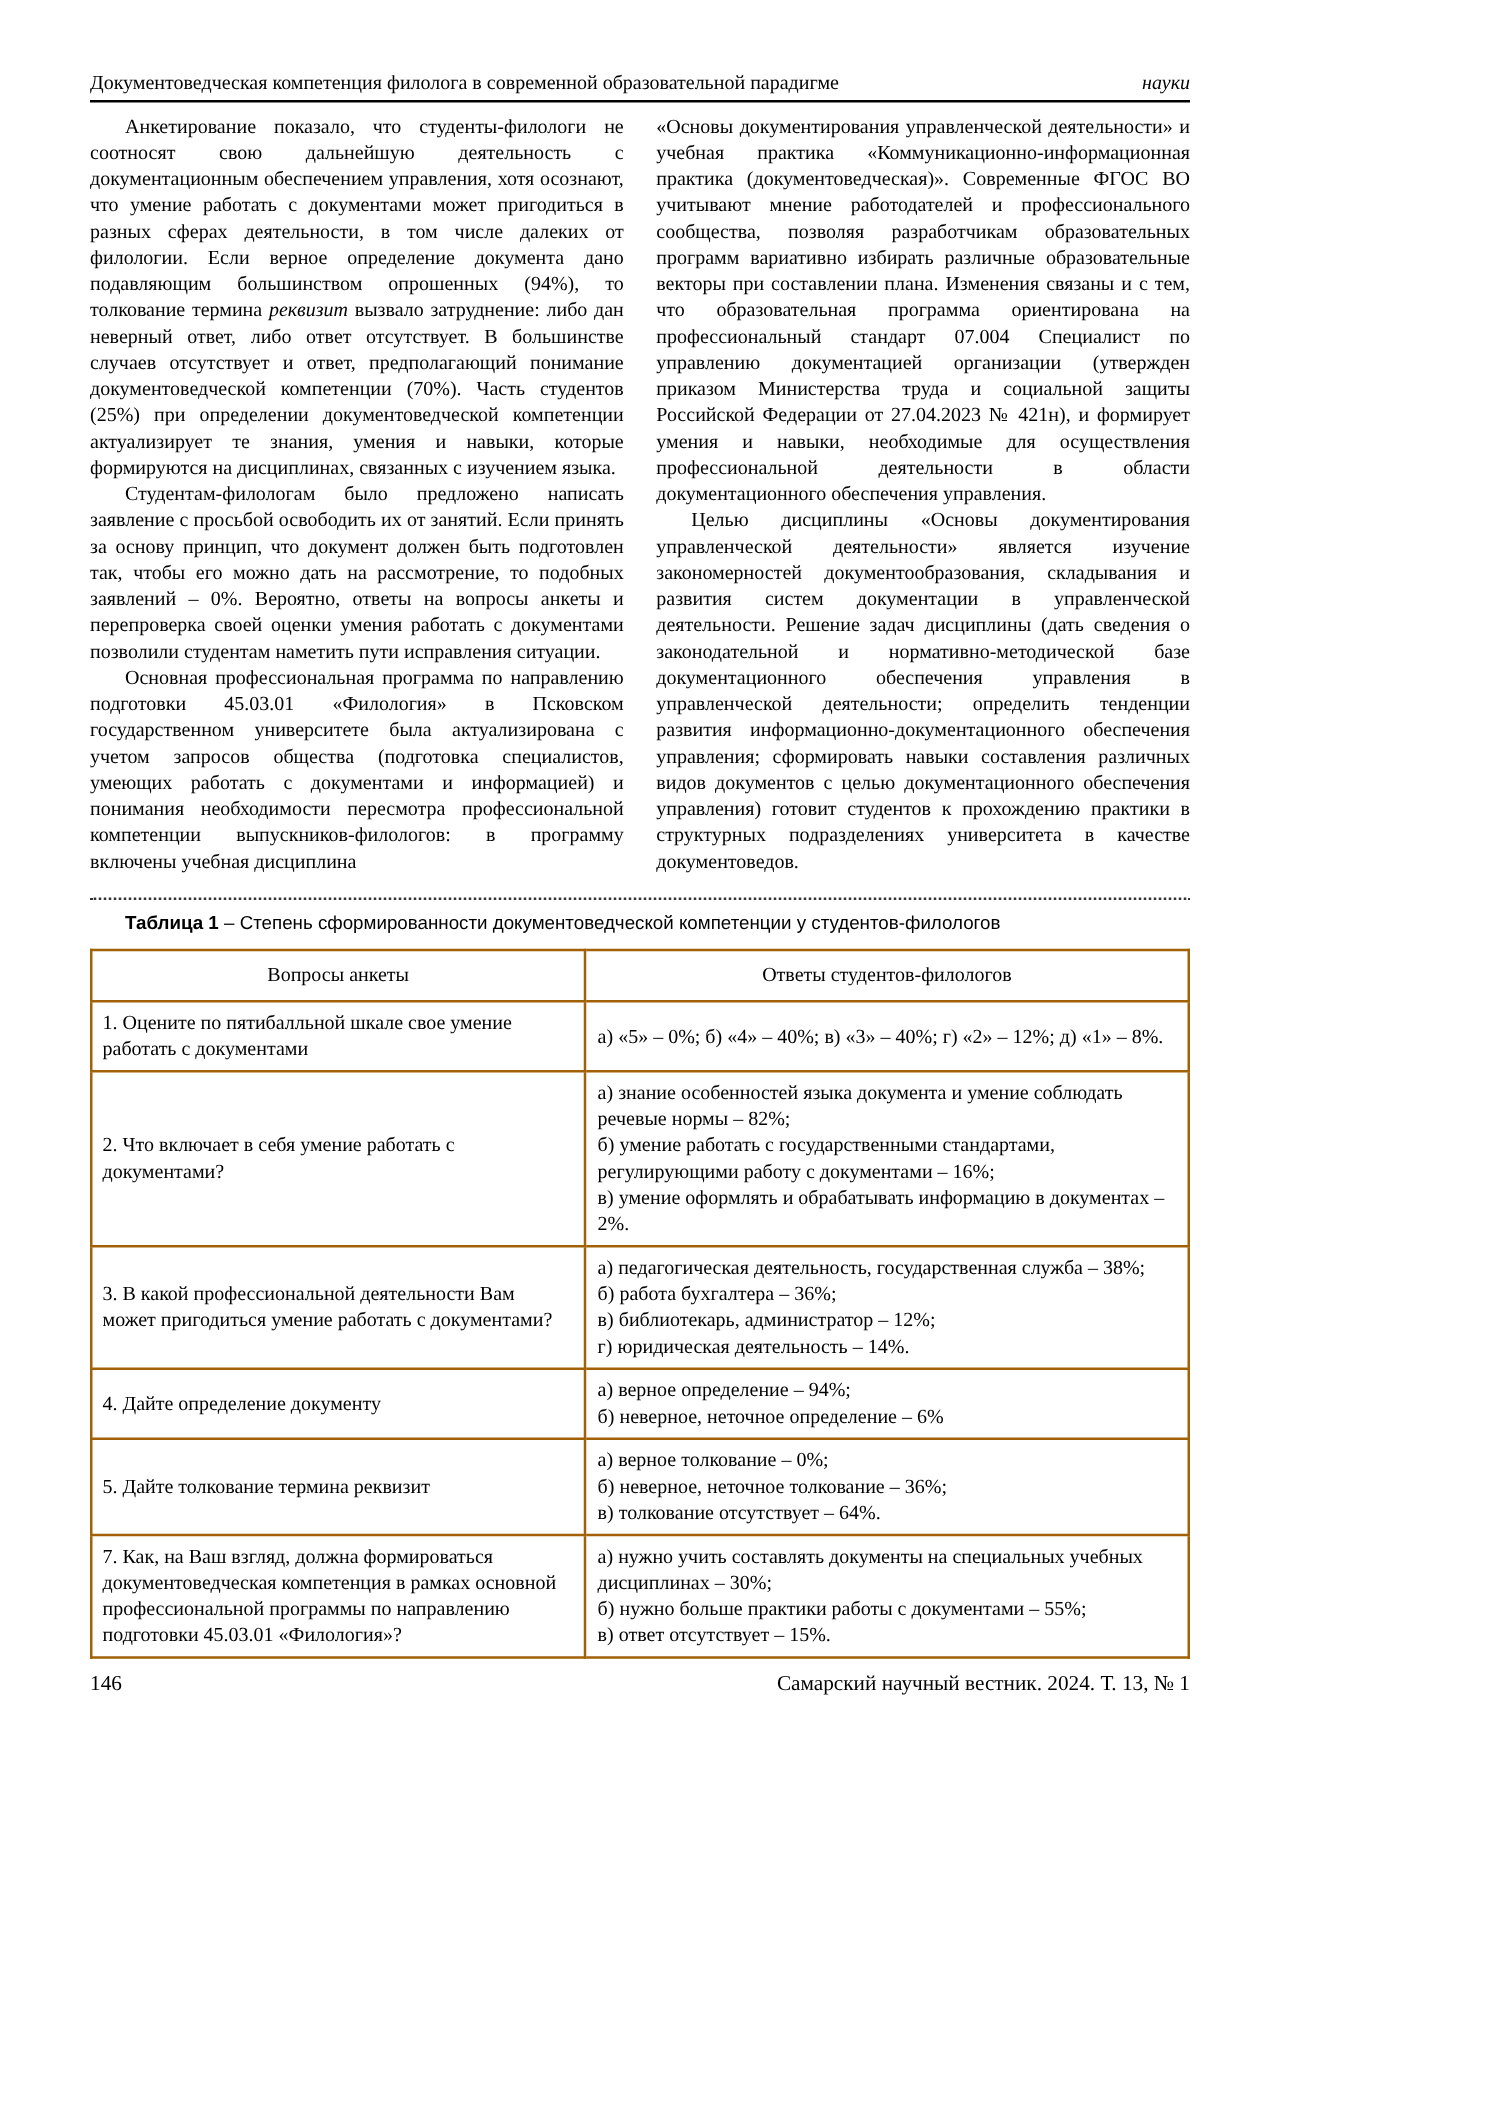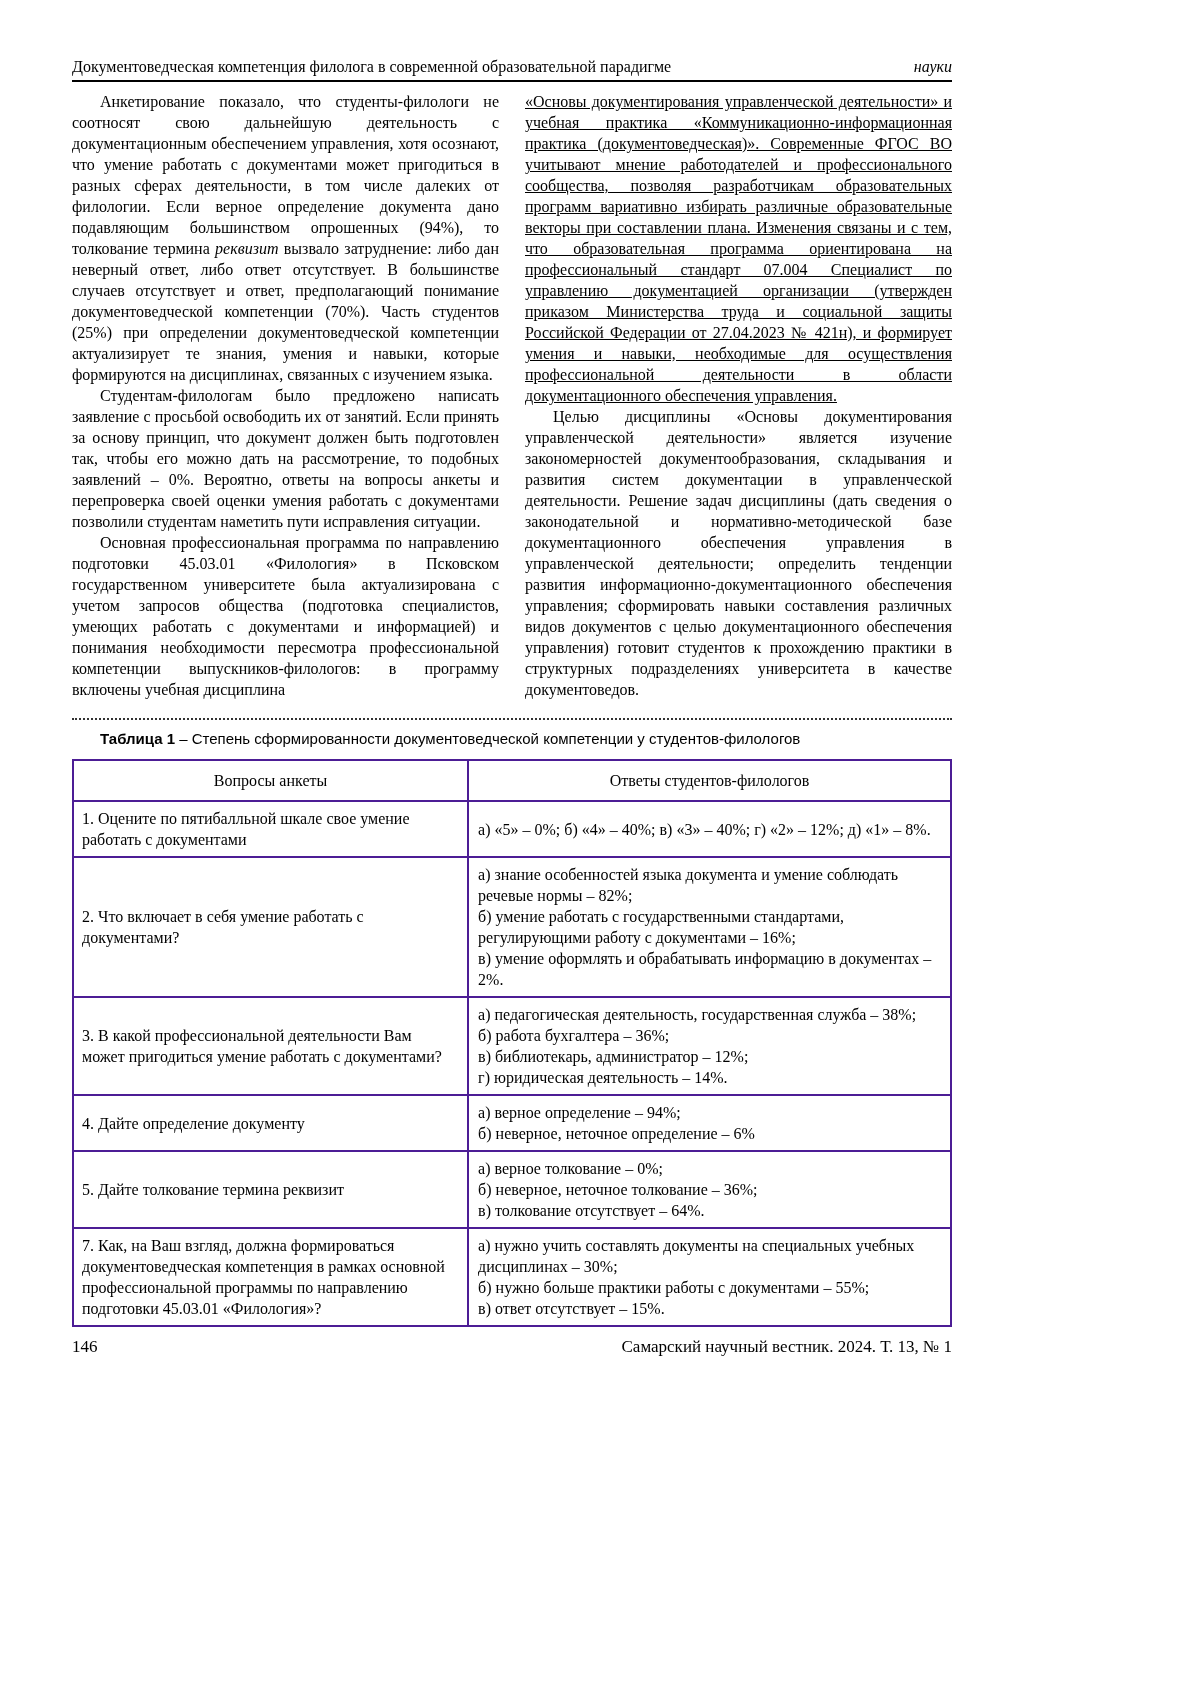--- a/index.html
+++ b/index.html
@@ -34,42 +34,42 @@
     margin-top: 9px;
   }
   .col {
     flex: 1;
     font-size: 16px;
     line-height: 21px;
     text-align: justify;
     hyphens: auto;
   }
   .para { text-indent: 28px; }
-  .para.noindent { text-indent: 0; text-decoration: underline; }
+  .para.noindent { text-indent: 0; }
   
   .dashed {
     border-top: 2px dotted #333;
     margin-top: 18px;
   }
   .caption {
     font-family: "Liberation Sans", "DejaVu Sans", sans-serif;
     font-size: 15px;
     line-height: 20px;
     margin: 9px 0 10px 28px;
   }
   
   table.results {
     width: 100%;
     border-collapse: collapse;
     font-size: 16px;
     line-height: 21px;
   }
   table.results th,
   table.results td {
-    border: 2px solid #4c1d95;
+    border: 2px solid #a16207;
   }
   table.results th {
     font-weight: normal;
     text-align: center;
     padding: 9px 8px;
   }
   td.q {
     width: 45%;
     padding: 6px 12px 6px 8px;
     vertical-align: middle;

